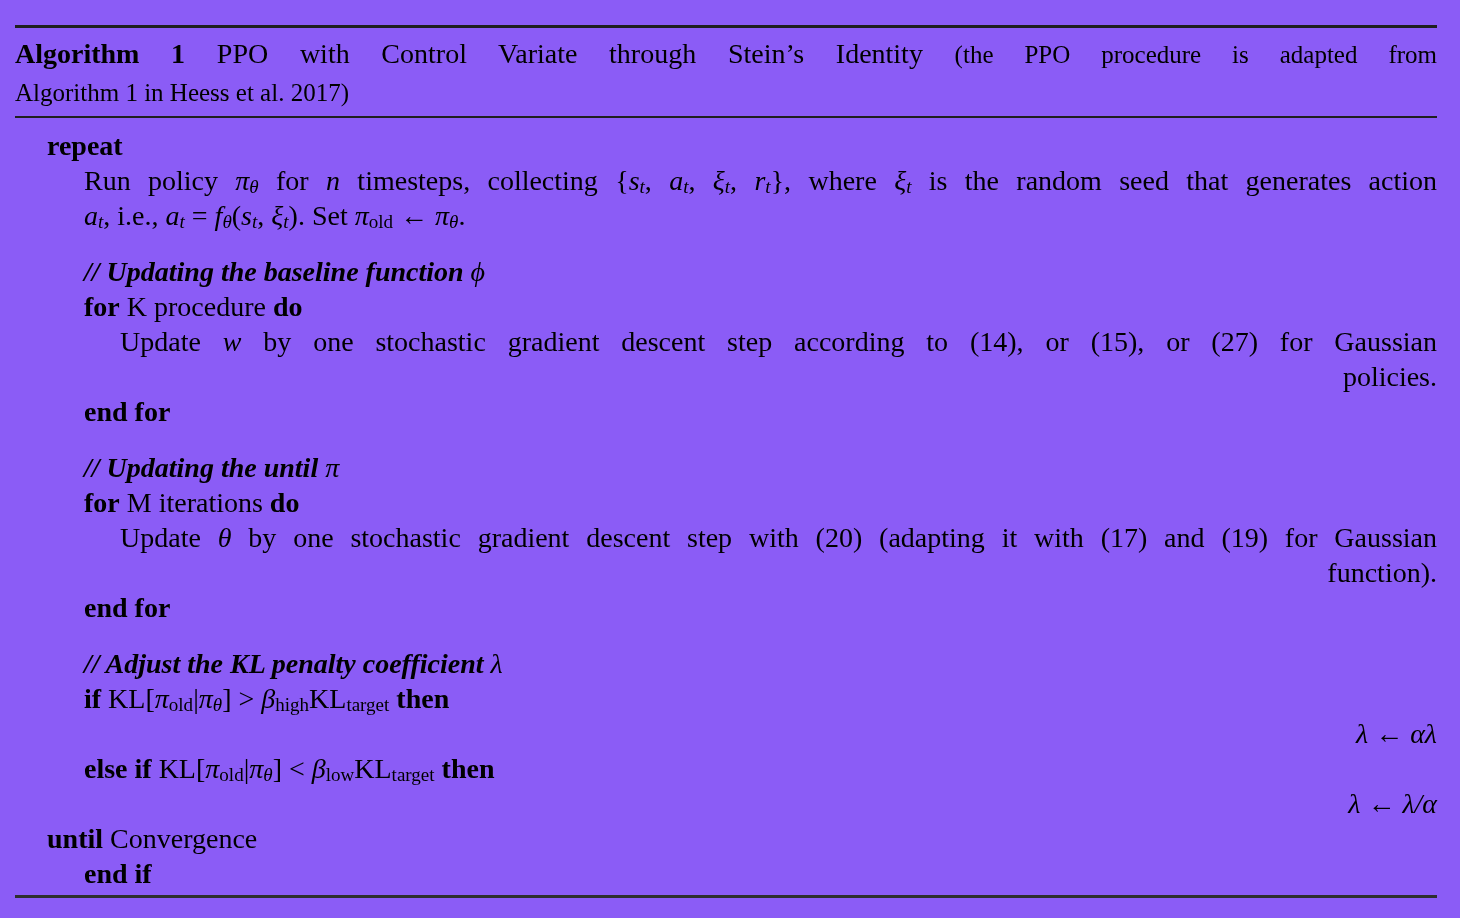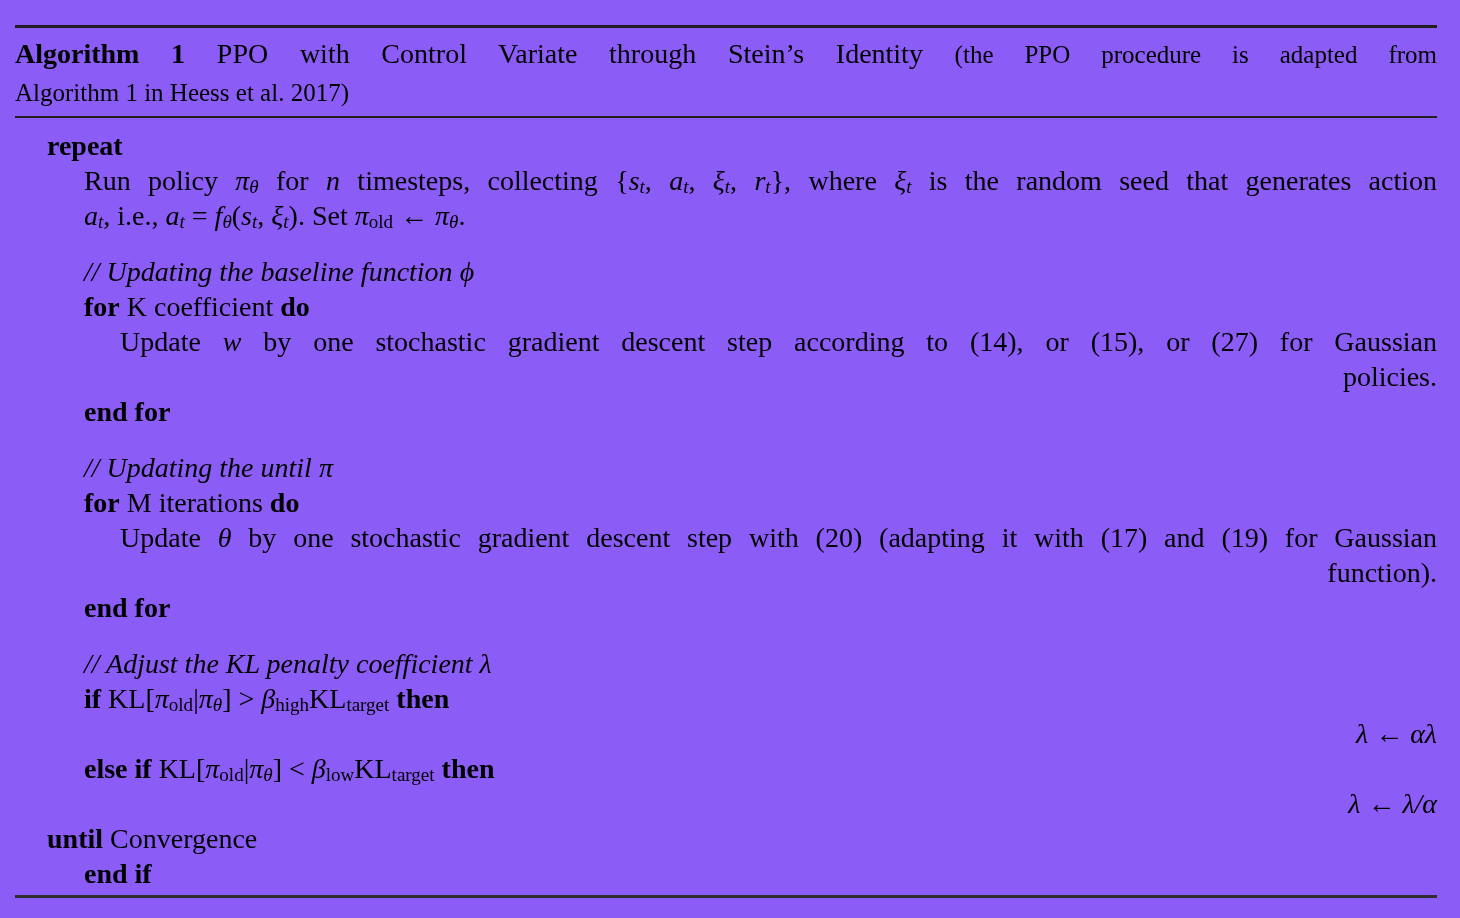--- a/index.html
+++ b/index.html
@@ -63,21 +63,21 @@
   .ind2 { margin-left: 84px; }
   .ind3 { margin-left: 120px; text-align: right; }
   .gap  { margin-top: 21px; }
   .just {
     text-align: justify;
     text-align-last: justify;
   }
   .s-r  { }
   .s-b  { font-weight: bold; }
   .s-i  { font-style: italic; }
-  .s-bi { font-weight: normal; font-style: italic; }
+  .s-bi { font-weight: bold; font-style: italic; }
   .s-rs, .s-is {
     font-size: 0.68em;
     line-height: 0;
     vertical-align: -0.18em;
     letter-spacing: 0;
   }
   .s-is { font-style: italic; }
 </style>
 </head>
 <body>
@@ -90,21 +90,21 @@
     <div class="cap-line2"><span class="cap-note">Algorithm 1 in Heess et al. 2017)</span></div>
   </div>
 
   <div class="rule rule-mid"></div>
 
   <div class="algo-body" id="algo-body">
       <div class="ln ind1"><span class="s-b">repeat</span></div>
       <div class="ln ind2 just"><span class="s-r">Run policy </span><span class="s-i">π</span><span class="s-is">θ</span><span class="s-r"> for </span><span class="s-i">n</span><span class="s-r"> timesteps, collecting {</span><span class="s-i">s</span><span class="s-is">t</span><span class="s-r">, </span><span class="s-i">a</span><span class="s-is">t</span><span class="s-r">, </span><span class="s-i">ξ</span><span class="s-is">t</span><span class="s-r">, </span><span class="s-i">r</span><span class="s-is">t</span><span class="s-r">}, where </span><span class="s-i">ξ</span><span class="s-is">t</span><span class="s-r"> is the random seed that generates action</span></div>
       <div class="ln ind2"><span class="s-i">a</span><span class="s-is">t</span><span class="s-r">, i.e., </span><span class="s-i">a</span><span class="s-is">t</span><span class="s-r"> = </span><span class="s-i">f</span><span class="s-is">θ</span><span class="s-r">(</span><span class="s-i">s</span><span class="s-is">t</span><span class="s-r">, </span><span class="s-i">ξ</span><span class="s-is">t</span><span class="s-r">). Set </span><span class="s-i">π</span><span class="s-rs">old</span><span class="s-r"> ← </span><span class="s-i">π</span><span class="s-is">θ</span><span class="s-r">.</span></div>
       <div class="ln ind2 gap"><span class="s-bi">// Updating the baseline function </span><span class="s-i">ϕ</span></div>
-      <div class="ln ind2"><span class="s-b">for</span><span class="s-r"> K coefficient </span><span class="s-b">do</span></div>
+      <div class="ln ind2"><span class="s-b">for</span><span class="s-r"> K procedure </span><span class="s-b">do</span></div>
       <div class="ln ind3 just"><span class="s-r">Update </span><span class="s-i">w</span><span class="s-r"> by one stochastic gradient descent step according to (14), or (15), or (27) for Gaussian</span></div>
       <div class="ln ind3"><span class="s-r">policies.</span></div>
       <div class="ln ind2"><span class="s-b">end for</span></div>
       <div class="ln ind2 gap"><span class="s-bi">// Updating the until </span><span class="s-i">π</span></div>
       <div class="ln ind2"><span class="s-b">for</span><span class="s-r"> M iterations </span><span class="s-b">do</span></div>
       <div class="ln ind3 just"><span class="s-r">Update </span><span class="s-i">θ</span><span class="s-r"> by one stochastic gradient descent step with (20) (adapting it with (17) and (19) for Gaussian</span></div>
       <div class="ln ind3"><span class="s-r">function).</span></div>
       <div class="ln ind2"><span class="s-b">end for</span></div>
       <div class="ln ind2 gap"><span class="s-bi">// Adjust the KL penalty coefficient </span><span class="s-i">λ</span></div>
       <div class="ln ind2"><span class="s-b">if</span><span class="s-r"> KL[</span><span class="s-i">π</span><span class="s-rs">old</span><span class="s-r">|</span><span class="s-i">π</span><span class="s-is">θ</span><span class="s-r">] &gt; </span><span class="s-i">β</span><span class="s-rs">high</span><span class="s-r">KL</span><span class="s-rs">target</span><span class="s-r"> </span><span class="s-b">then</span></div>

